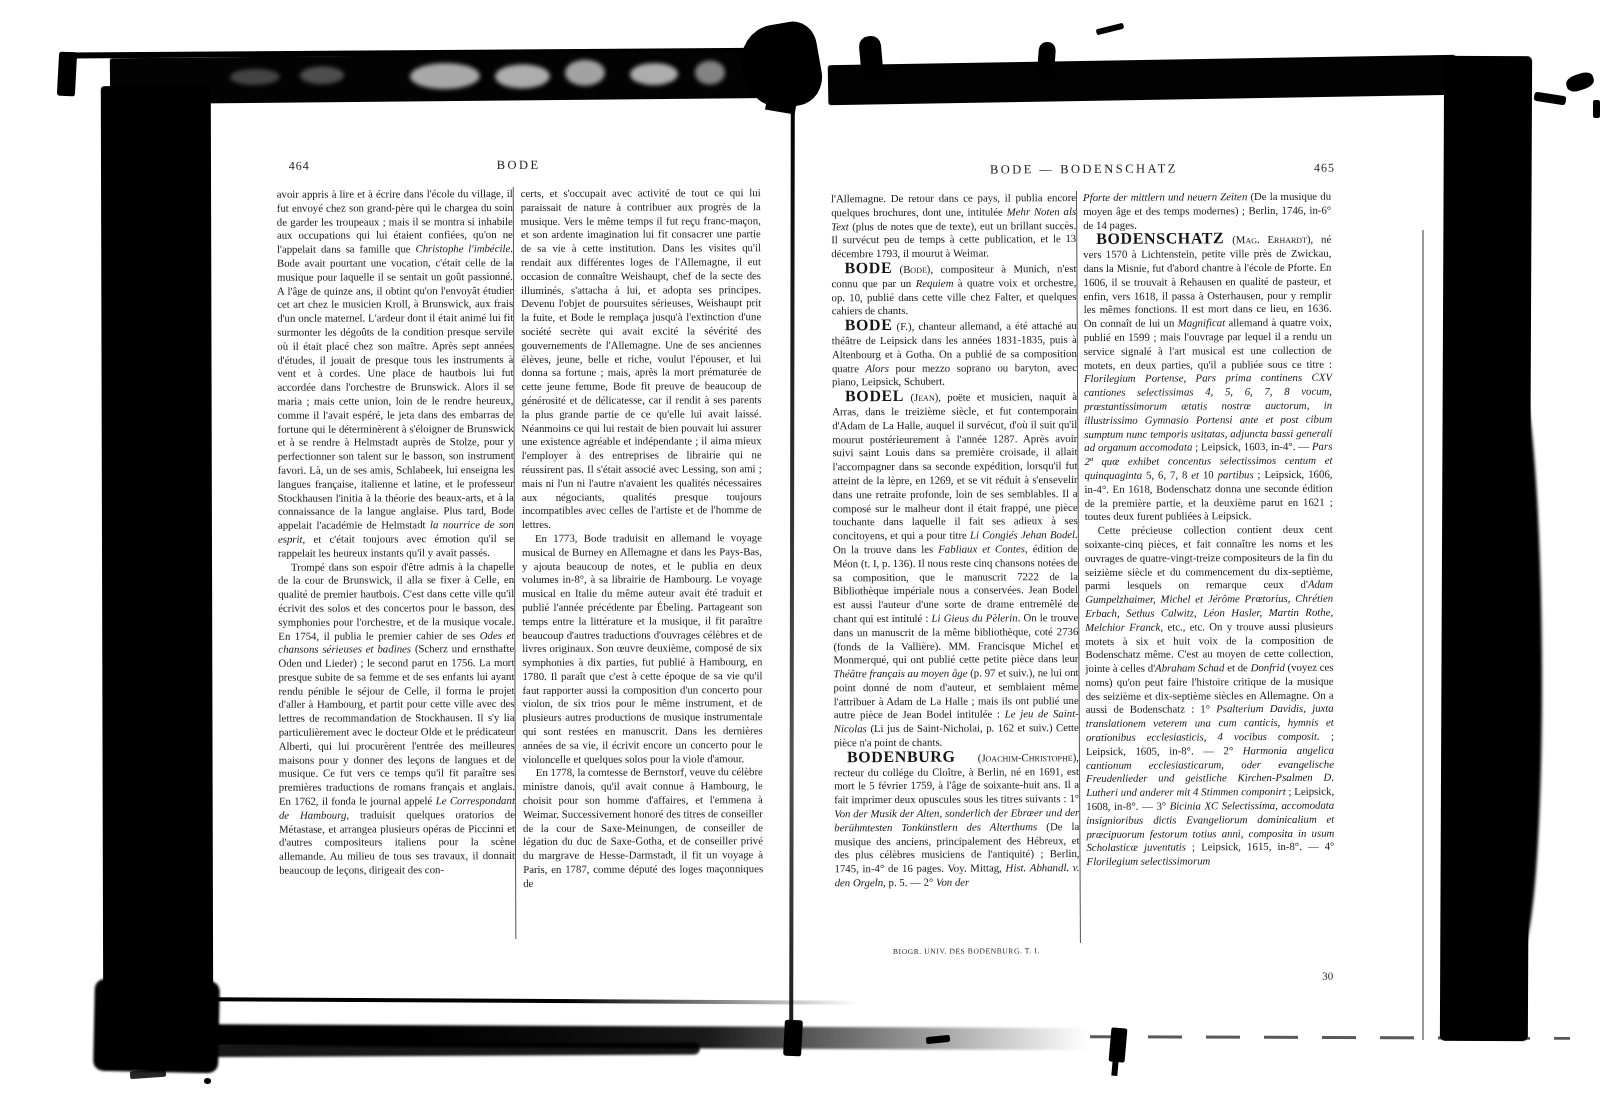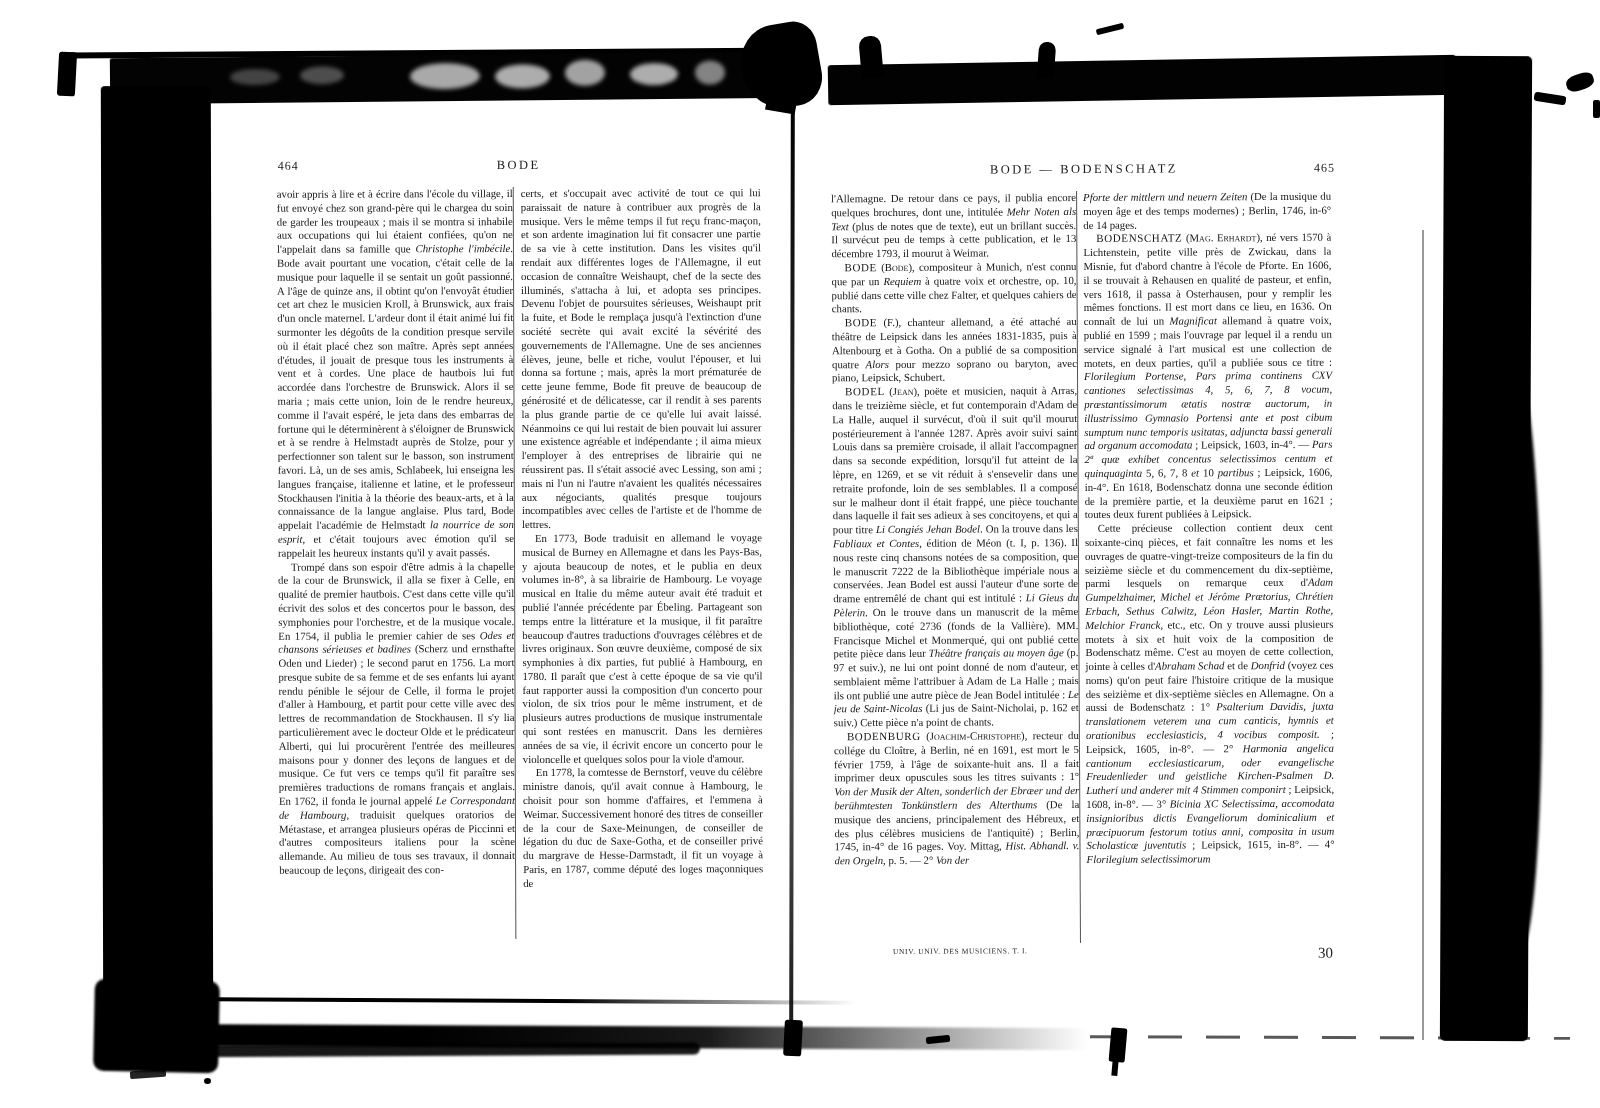--- a/index.html
+++ b/index.html
@@ -46,37 +46,37 @@
   .mark-pilcrow span{position:absolute;left:4px;top:32px;width:6px;height:16px;background:#000;}
   .mark-dash-b{left:926px;top:1036px;width:24px;height:7px;background:#000;border-radius:2px;transform:rotate(-6deg);}
   .mark-dash-c{left:130px;top:1070px;width:36px;height:8px;background:#000;border-radius:2px;transform:rotate(-4deg);opacity:.85;}
   .mark-dot-d{left:204px;top:1078px;width:7px;height:6px;background:#000;border-radius:50%;}
   
   .page{position:absolute;}
   .page-left{left:278px;top:158px;width:484px;transform:rotate(-0.2deg);}
   .page-right{left:833px;top:162px;width:506px;transform:rotate(-0.3deg);}
   .page-header{position:relative;height:22px;font-size:12.5px;letter-spacing:1px;color:#1b1b1b;}
   .page-header .pnum{position:absolute;top:0;font-size:12px;}
-  .page-header .pnum.pl{left:1px;}
+  .page-header .pnum.pl{left:12px;}
   .page-header .pnum.pr{right:2px;}
   .page-header .ptitle{position:absolute;left:0;right:0;text-align:center;letter-spacing:2.5px;font-size:12.5px;}
   .columns{display:flex;margin-top:7px;height:752px;overflow:hidden;}
   .col{text-align:justify;font-size:10.8px;line-height:13.8px;color:#161616;}
   .page-left .c1{width:236px;flex:none;}
   .page-left .c2{width:240px;flex:none;margin-left:0;padding-left:7px;border-left:1px solid rgba(25,25,25,.75);}
   .page-right .c1{width:245px;flex:none;}
   .page-right .c2{width:248px;flex:none;padding-left:6px;border-left:1px solid rgba(25,25,25,.75);}
   .col p{margin:0;}
   .col p.indent{text-indent:13px;}
   .col .i{font-style:italic;}
-  .col .hw{font-weight:normal;font-size:11px;letter-spacing:0.6px;}
+  .col .hw{font-weight:bold;font-size:16px;letter-spacing:0.6px;}
   .col .sc{font-variant:small-caps;}
   .page-footer{display:flex;justify-content:space-between;margin-top:3px;padding-left:58px;padding-right:8px;color:#242424;}
   .page-footer .sig{font-size:7.5px;letter-spacing:0.6px;}
-  .page-footer .mark{font-size:15px;}
+  .page-footer .mark{font-size:11px;margin-top:25px;}
 </style>
 </head>
 <body>
 
 <div class="scan">
 
   <div class="art tl-hook"></div>
   <div class="art tl-topline"></div>
   <div class="art tl-bar">
     <span class="tl-s1"></span>
@@ -147,18 +147,18 @@
           <p class="indent"><span class="hw">BODEL</span><span> (</span><span class="sc">Jean</span><span>), poëte et musicien, naquit à Arras, dans le treizième siècle, et fut contemporain d'Adam de La Halle, auquel il survécut, d'où il suit qu'il mourut postérieurement à l'année 1287. Après avoir suivi saint Louis dans sa première croisade, il allait l'accompagner dans sa seconde expédition, lorsqu'il fut atteint de la lèpre, en 1269, et se vit réduit à s'ensevelir dans une retraite profonde, loin de ses semblables. Il a composé sur le malheur dont il était frappé, une pièce touchante dans laquelle il fait ses adieux à ses concitoyens, et qui a pour titre </span><span class="i">Li Congiés Jehan Bodel</span><span>. On la trouve dans les </span><span class="i">Fabliaux et Contes</span><span>, édition de Méon (t. I, p. 136). Il nous reste cinq chansons notées de sa composition, que le manuscrit 7222 de la Bibliothèque impériale nous a conservées. Jean Bodel est aussi l'auteur d'une sorte de drame entremêlé de chant qui est intitulé : </span><span class="i">Li Gieus du Pèlerin</span><span>. On le trouve dans un manuscrit de la même bibliothèque, coté 2736 (fonds de la Vallière). MM. Francisque Michel et Monmerqué, qui ont publié cette petite pièce dans leur </span><span class="i">Théâtre français au moyen âge</span><span> (p. 97 et suiv.), ne lui ont point donné de nom d'auteur, et semblaient même l'attribuer à Adam de La Halle ; mais ils ont publié une autre pièce de Jean Bodel intitulée : </span><span class="i">Le jeu de Saint-Nicolas</span><span> (Li jus de Saint-Nicholai, p. 162 et suiv.) Cette pièce n'a point de chants.</span></p>
           <p class="indent"><span class="hw">BODENBURG</span><span> (</span><span class="sc">Joachim-Christophe</span><span>), recteur du collége du Cloître, à Berlin, né en 1691, est mort le 5 février 1759, à l'âge de soixante-huit ans. Il a fait imprimer deux opuscules sous les titres suivants : 1° </span><span class="i">Von der Musik der Alten, sonderlich der Ebræer und der berühmtesten Tonkünstlern des Alterthums</span><span> (De la musique des anciens, principalement des Hébreux, et des plus célèbres musiciens de l'antiquité) ; Berlin, 1745, in-4° de 16 pages. Voy. Mittag, </span><span class="i">Hist. Abhandl. v. den Orgeln</span><span>, p. 5. — 2° </span><span class="i">Von der</span></p>
         </div>
       <div class="col c2">
           <p><span class="i">Pforte der mittlern und neuern Zeiten</span><span> (De la musique du moyen âge et des temps modernes) ; Berlin, 1746, in-6° de 14 pages.</span></p>
           <p class="indent"><span class="hw">BODENSCHATZ</span><span> (</span><span class="sc">Mag. Erhardt</span><span>), né vers 1570 à Lichtenstein, petite ville près de Zwickau, dans la Misnie, fut d'abord chantre à l'école de Pforte. En 1606, il se trouvait à Rehausen en qualité de pasteur, et enfin, vers 1618, il passa à Osterhausen, pour y remplir les mêmes fonctions. Il est mort dans ce lieu, en 1636. On connaît de lui un </span><span class="i">Magnificat</span><span> allemand à quatre voix, publié en 1599 ; mais l'ouvrage par lequel il a rendu un service signalé à l'art musical est une collection de motets, en deux parties, qu'il a publiée sous ce titre : </span><span class="i">Florilegium Portense, Pars prima continens CXV cantiones selectissimas 4, 5, 6, 7, 8 vocum, præstantissimorum ætatis nostræ auctorum, in illustrissimo Gymnasio Portensi ante et post cibum sumptum nunc temporis usitatas, adjuncta bassi generali ad organum accomodata</span><span> ; Leipsick, 1603, in-4°. — </span><span class="i">Pars 2ª quæ exhibet concentus selectissimos centum et quinquaginta</span><span> 5, 6, 7, 8 </span><span class="i">et</span><span> 10 </span><span class="i">partibus</span><span> ; Leipsick, 1606, in-4°. En 1618, Bodenschatz donna une seconde édition de la première partie, et la deuxième parut en 1621 ; toutes deux furent publiées à Leipsick.</span></p>
           <p class="indent"><span>Cette précieuse collection contient deux cent soixante-cinq pièces, et fait connaître les noms et les ouvrages de quatre-vingt-treize compositeurs de la fin du seizième siècle et du commencement du dix-septième, parmi lesquels on remarque ceux d'</span><span class="i">Adam Gumpelzhaimer, Michel et Jérôme Prætorius, Chrétien Erbach, Sethus Calwitz, Léon Hasler, Martin Rothe, Melchior Franck</span><span>, etc., etc. On y trouve aussi plusieurs motets à six et huit voix de la composition de Bodenschatz même. C'est au moyen de cette collection, jointe à celles d'</span><span class="i">Abraham Schad</span><span> et de </span><span class="i">Donfrid</span><span> (voyez ces noms) qu'on peut faire l'histoire critique de la musique des seizième et dix-septième siècles en Allemagne. On a aussi de Bodenschatz : 1° </span><span class="i">Psalterium Davidis, juxta translationem veterem una cum canticis, hymnis et orationibus ecclesiasticis, 4 vocibus composit.</span><span> ; Leipsick, 1605, in-8°. — 2° </span><span class="i">Harmonia angelica cantionum ecclesiasticarum, oder evangelische Freudenlieder und geistliche Kirchen-Psalmen D. Lutheri und anderer mit 4 Stimmen componirt</span><span> ; Leipsick, 1608, in-8°. — 3° </span><span class="i">Bicinia XC Selectissima, accomodata insignioribus dictis Evangeliorum dominicalium et præcipuorum festorum totius anni, composita in usum Scholasticæ juventutis</span><span> ; Leipsick, 1615, in-8°. — 4° </span><span class="i">Florilegium selectissimorum</span></p>
         </div>
     </div>
     <div class="page-footer">
-      <span class="sig">UNIV. UNIV. DES MUSICIENS. T. I.</span>
+      <span class="sig">BIOGR. UNIV. DES BODENBURG. T. I.</span>
       <span class="mark">30</span>
     </div>
   </div>
 
 </div>
 
 </body></html>

